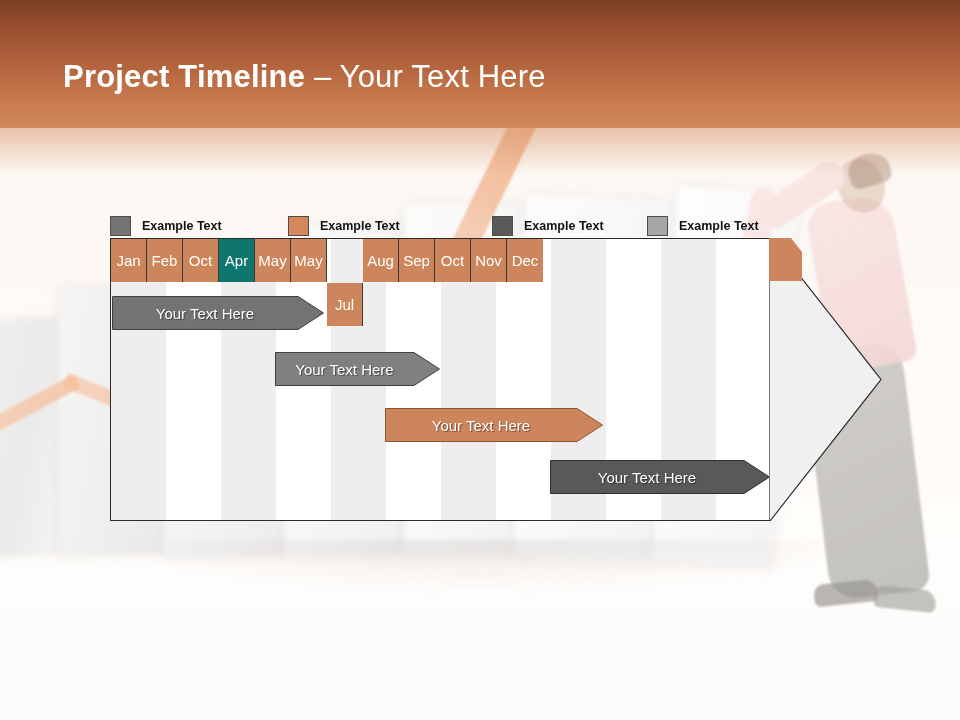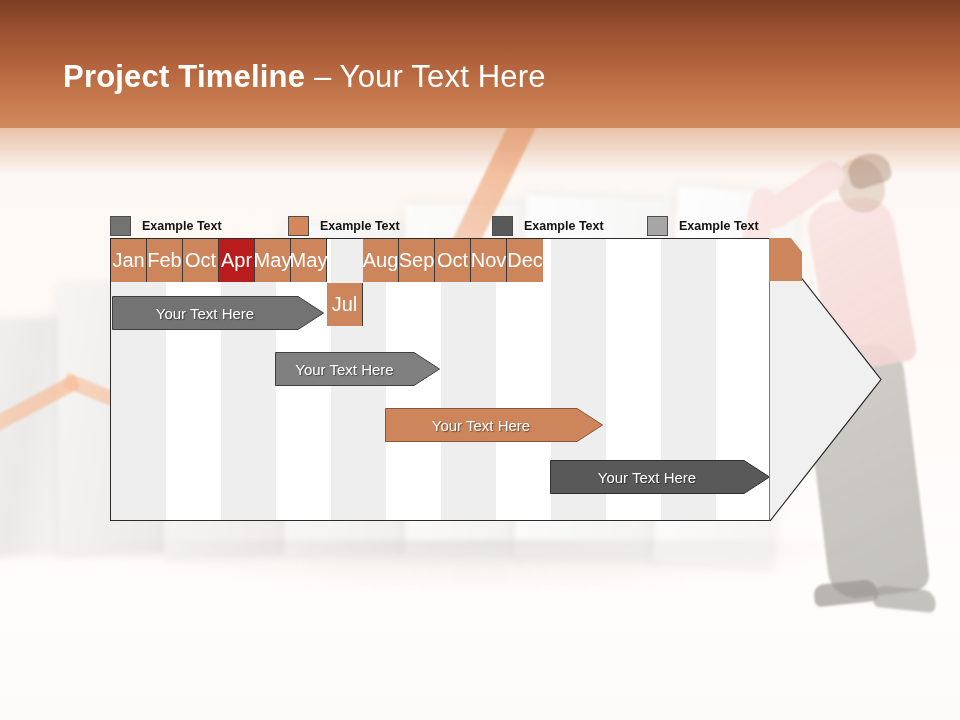--- a/index.html
+++ b/index.html
@@ -198,21 +198,21 @@
     width: 660px; height: 43px;
     display: flex;
   }
   .month-cell {
     width: 36px;
     height: 43px;
     box-sizing: border-box;
     background: #cd855c;
     border-right: 1px solid #3a3a3a;
     color: #ffffff;
-    font-size: 20px;
+    font-size: 15px;
     display: flex;
     align-items: center;
     justify-content: center;
   }
   .month-cell:last-child { border-right: none; }
 
   
   #arrow-head {
     position: absolute;
     left: 769px; top: 238px;
@@ -311,21 +311,21 @@
         <div class="col-stripe" style="left: 0px; background: rgb(238, 238, 238);"></div>
         <div class="col-stripe" style="left: 110px; background: rgb(238, 238, 238);"></div>
         <div class="col-stripe" style="left: 220px; background: rgb(238, 238, 238);"></div>
         <div class="col-stripe" style="left: 330px; background: rgb(238, 238, 238);"></div>
         <div class="col-stripe" style="left: 440px; background: rgb(238, 238, 238);"></div>
         <div class="col-stripe" style="left: 550px; background: rgb(238, 238, 238);"></div>
         <div id="month-row">
           <div class="month-cell" style="background: rgb(205, 133, 92);">Jan</div>
           <div class="month-cell" style="background: rgb(205, 133, 92);">Feb</div>
           <div class="month-cell" style="background: rgb(205, 133, 92);">Oct</div>
-          <div class="month-cell" style="background: #b91c1c;">Apr</div>
+          <div class="month-cell" style="background: #0f766e;">Apr</div>
           <div class="month-cell" style="background: rgb(205, 133, 92);">May</div>
           <div class="month-cell" style="background: rgb(205, 133, 92);">May</div>
           <div class="month-cell" style="background: rgb(205, 133, 92); margin-top: 44px;">Jul</div>
           <div class="month-cell" style="background: rgb(205, 133, 92);">Aug</div>
           <div class="month-cell" style="background: rgb(205, 133, 92);">Sep</div>
           <div class="month-cell" style="background: rgb(205, 133, 92);">Oct</div>
           <div class="month-cell" style="background: rgb(205, 133, 92);">Nov</div>
           <div class="month-cell" style="background: rgb(205, 133, 92);">Dec</div>
         </div>
       </div>

